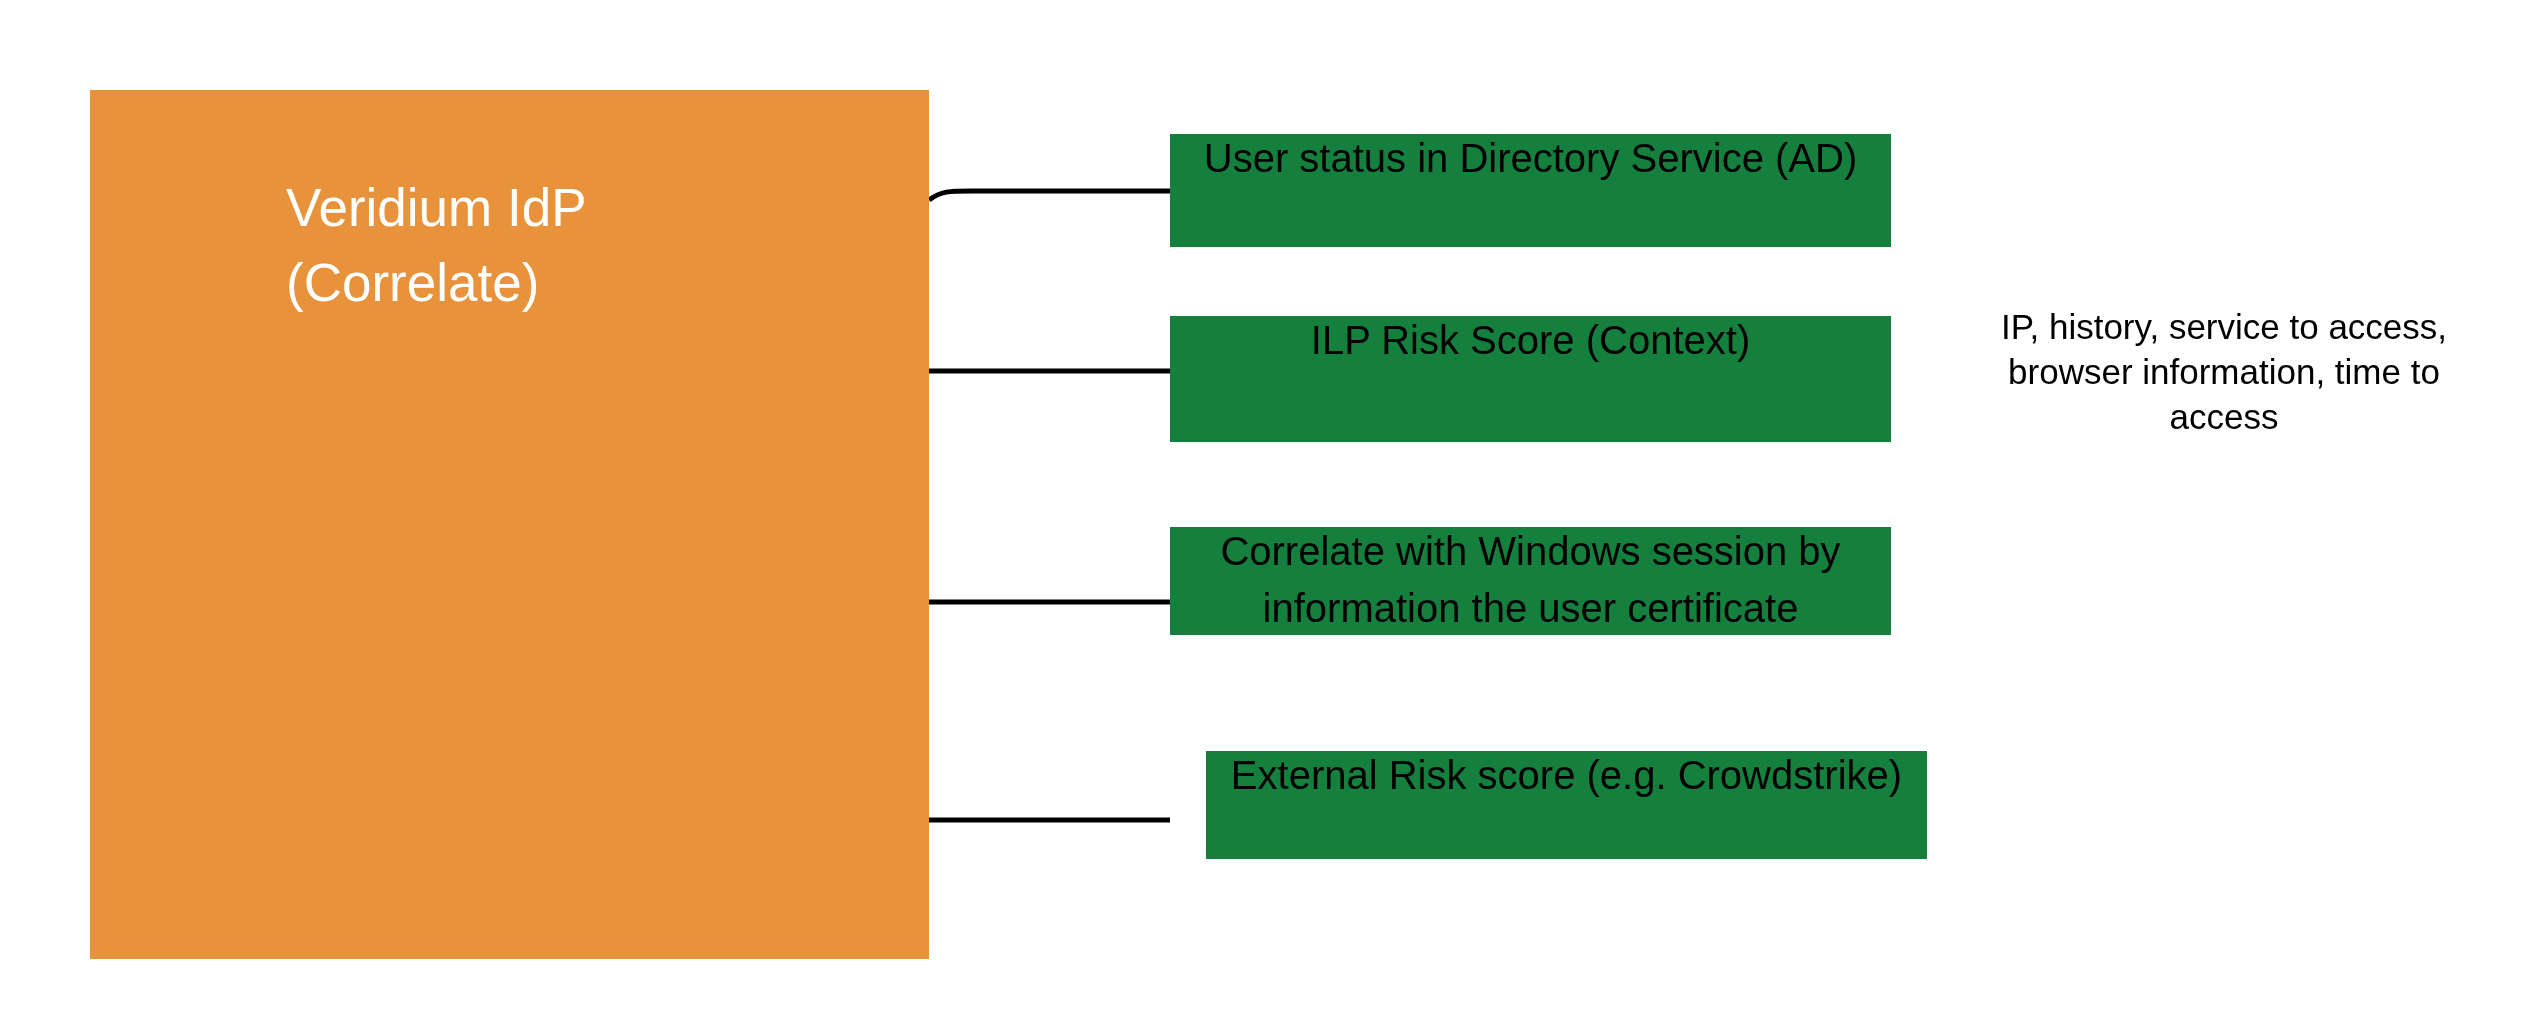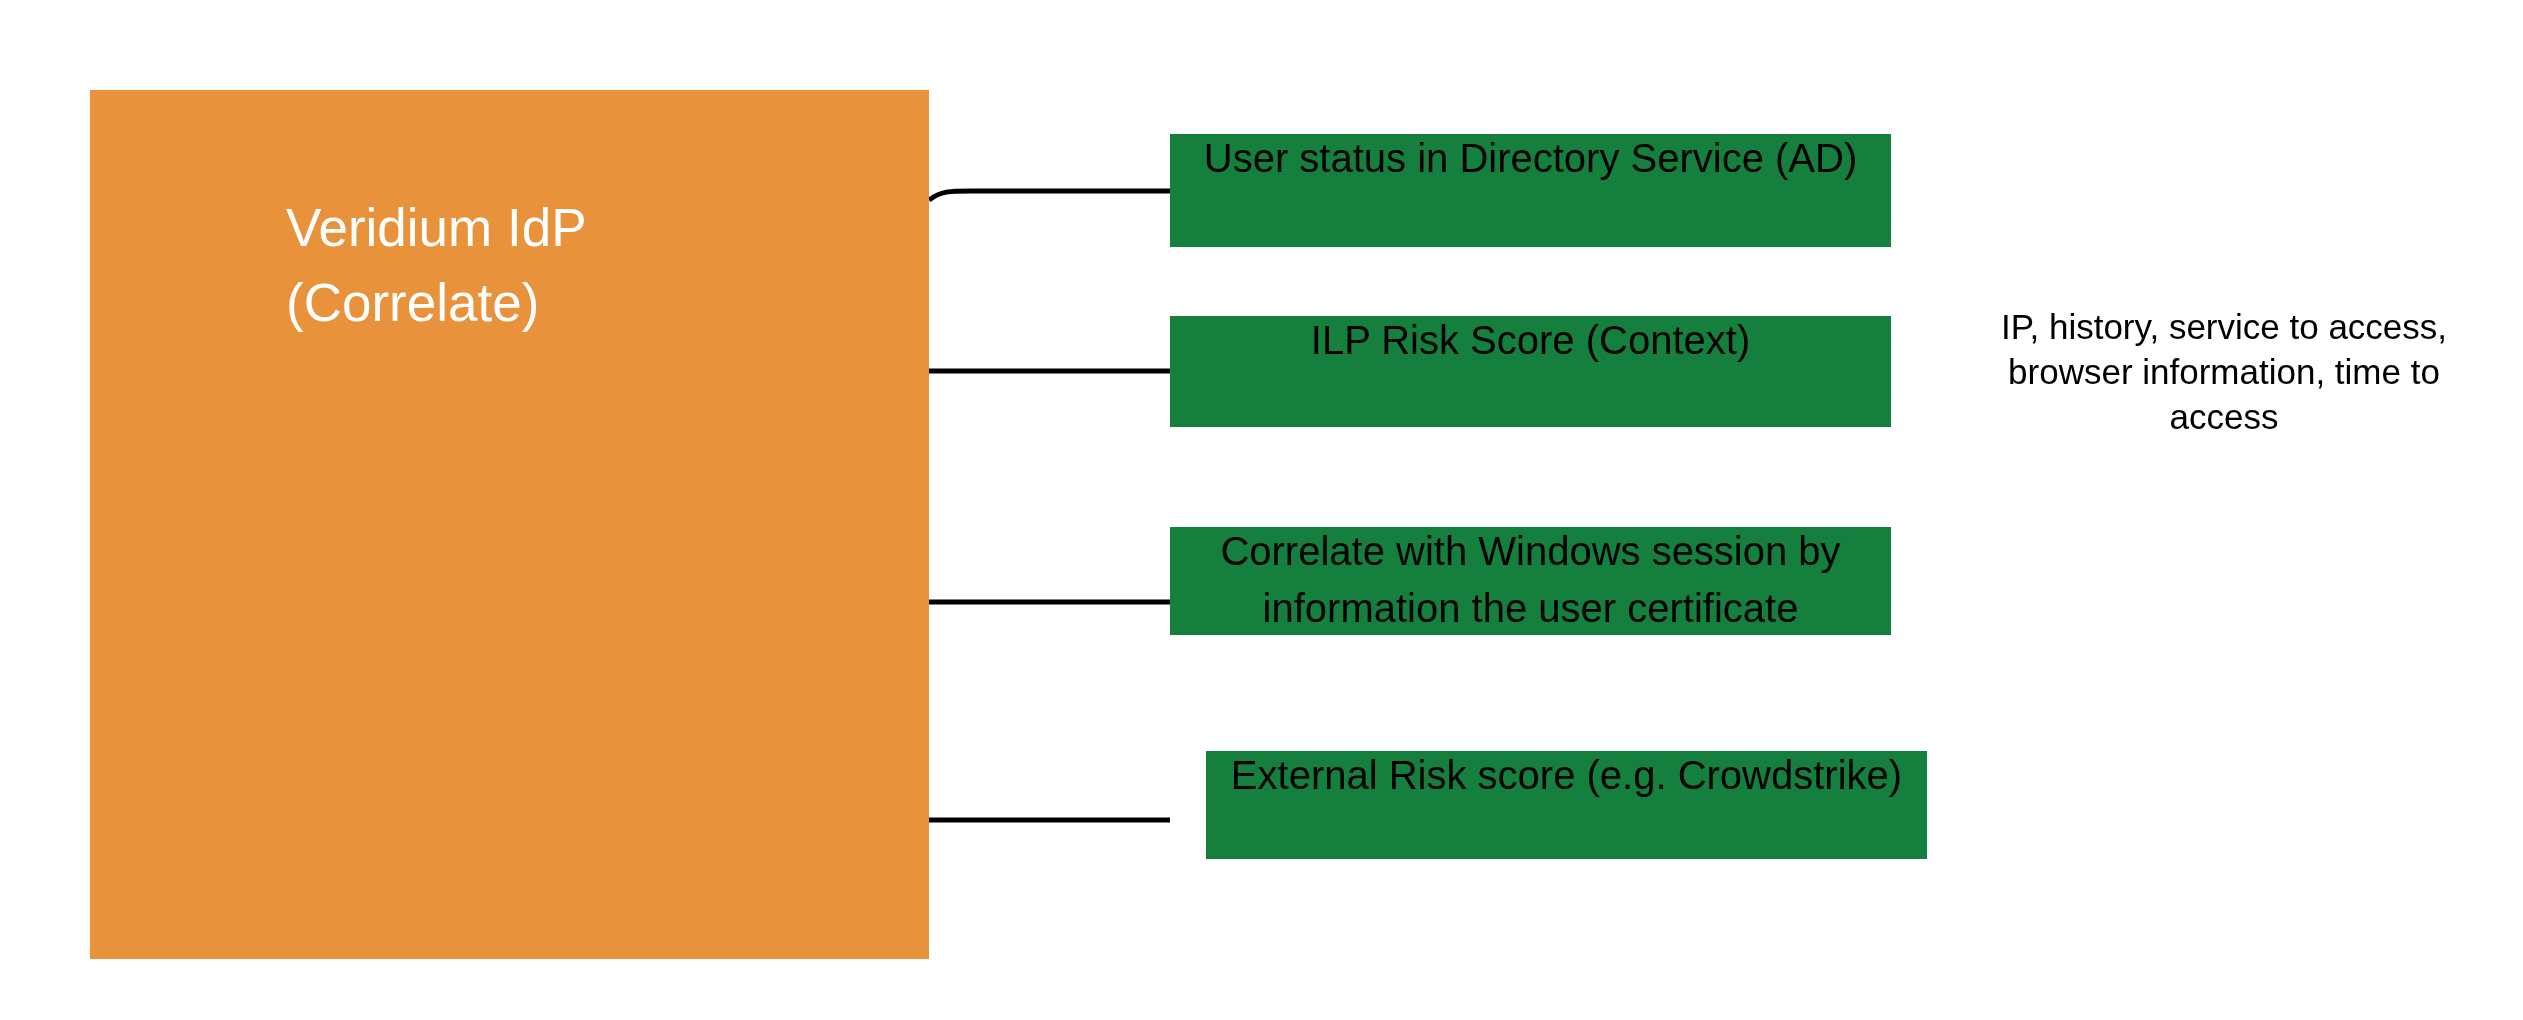--- a/index.html
+++ b/index.html
@@ -26,21 +26,20 @@
   }
   .idp-label {
     position: absolute;
     left: 196px;          
     top: 80px;            
     color: #ffffff;
     font-size: 53px;
     line-height: 75px;
     white-space: nowrap;
     text-align: left;
-    margin-top: 20px;
   }
   
   svg.connectors {
     position: absolute;
     left: 0;
     top: 0;
     width: 2523px;
     height: 1020px;
   }
   svg.connectors path {
@@ -57,21 +56,21 @@
     color: #000000;
     font-size: 40px;
     line-height: 48px;
     display: flex;
     flex-direction: column;
     align-items: center;
     text-align: center;
   }
   .factor-box .line { white-space: nowrap; }
   .fb1 { top: 134px; height: 113px; }
-  .fb2 { top: 316px; height: 111px; }
+  .fb2 { top: 316px; height: 126px; }
   .fb3 { top: 527px; height: 108px; gap: 9px; }
   .fb4 { top: 751px; height: 108px; margin-left: 36px; }
   
   .annotation {
     position: absolute;
     left: 1924px;
     top: 304px;
     width: 600px;
     color: #000000;
     font-size: 35px;

